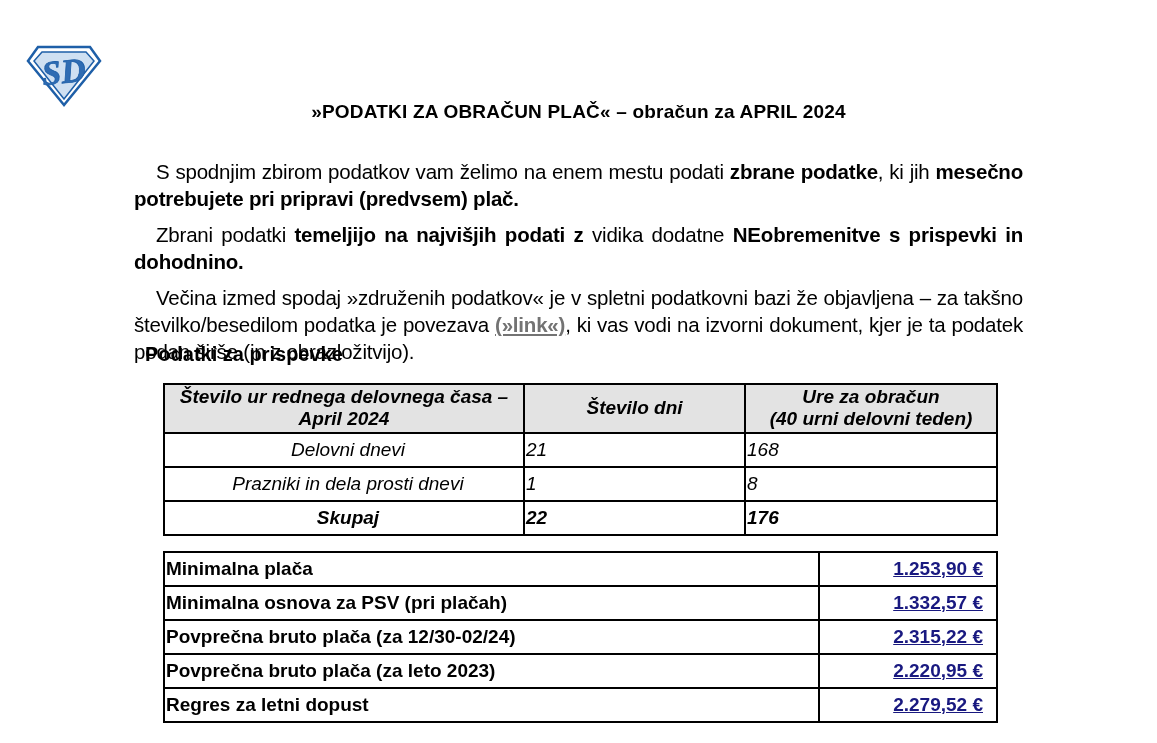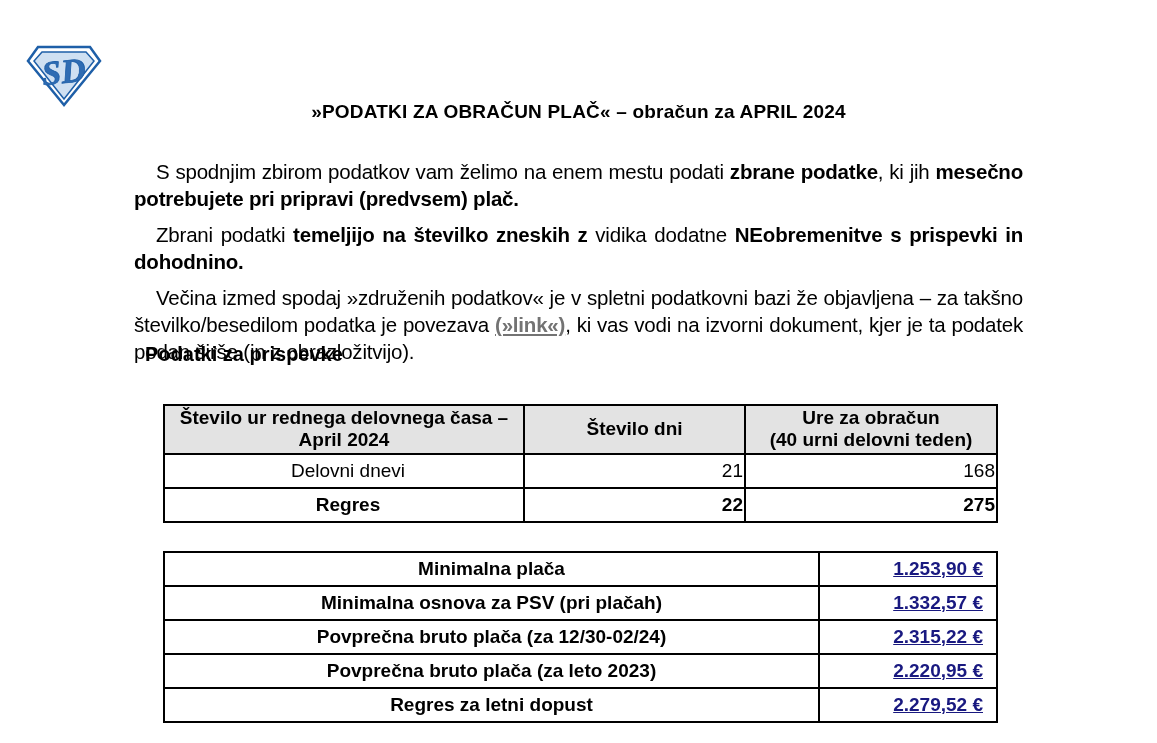--- a/index.html
+++ b/index.html
@@ -9,49 +9,49 @@
   .title{position:absolute;top:101px;left:0;width:100%;text-align:center;
          font-size:19px;font-weight:bold;letter-spacing:0.2px;}
   .intro{position:absolute;left:125px;top:149px;width:907px;font-size:20.5px;
          line-height:27px;text-align:justify;letter-spacing:-0.2px;}
   .intro p{margin:9px;text-indent:22px;}
   .b{font-weight:bold;}
   .doc-link{color:#737373;font-weight:bold;text-decoration:underline;cursor:pointer;}
   .section-heading{position:absolute;left:145px;top:343px;font-size:20px;font-weight:bold;}
   table{border-collapse:collapse;position:absolute;left:163px;font-size:19px;table-layout:fixed;}
   td,th{border:2px solid #000;overflow:hidden;}
-  .t1{top:404px;width:833px;}
+  .t1{top:383px;width:833px;font-style:italic;}
   .t1 th{background:#e3e3e3;font-weight:bold;text-align:center;height:43px;
          line-height:1.18;white-space:pre-line;padding:1px 4px;}
   .t1 td{height:30px;}
   .t1 td.label{padding-left:9px;text-align:center;}
-  .t1 td.num{text-align:right;}
+  .t1 td.num{text-align:left;}
   .t1 tr.bold-row td{font-weight:bold;}
   .t2{top:551px;width:833px;}
   .t2 td{height:30px;}
-  .t2 td.label{font-weight:bold;text-align:center;}
+  .t2 td.label{font-weight:bold;text-align:left;}
   .t2 td.value{text-align:right;padding-right:13px;}
   .value-link{color:#191980;font-weight:bold;text-decoration:underline;cursor:pointer;}
 </style>
 </head>
 <body>
 
 <div class="page">
 
   <svg class="logo" viewBox="0 0 76 63">
     <polygon points="38,61 2,17 12,3 64,3 74,17" fill="#ffffff" stroke="#1e5fa8" stroke-width="2.5"></polygon>
     <polygon points="38,55 8,17 16,8 60,8 68,17" fill="#cfe0f2" stroke="#1e5fa8" stroke-width="1.5"></polygon>
     <text x="38" y="39" text-anchor="middle" font-size="34" font-weight="bold" font-style="italic" font-family="Liberation Serif, serif" fill="#2f6cb3" stroke="#1e5fa8" stroke-width="0.8" transform="rotate(-6 38 30)">SD</text>
   </svg>
 
   <div class="title">»PODATKI ZA OBRAČUN PLAČ« – obračun za APRIL 2024</div>
 
   <div class="intro">
     <p><span>S spodnjim zbirom podatkov vam želimo na enem mestu podati </span><span class="b">zbrane podatke</span><span>, ki jih </span><span class="b">mesečno potrebujete pri pripravi (predvsem) plač.</span></p>
-    <p><span>Zbrani podatki </span><span class="b">temeljijo na številko zneskih z</span><span> vidika dodatne </span><span class="b">NEobremenitve s prispevki in dohodnino.</span></p>
+    <p><span>Zbrani podatki </span><span class="b">temeljijo na najvišjih podati z</span><span> vidika dodatne </span><span class="b">NEobremenitve s prispevki in dohodnino.</span></p>
     <p><span>Večina izmed spodaj »združenih podatkov« je v spletni podatkovni bazi že objavljena – za takšno številko/besedilom podatka je povezava </span><a href="#" class="doc-link">(»link«)</a><span>, ki vas vodi na izvorni dokument, kjer je ta podatek podan širše (in z obrazložitvijo).</span></p>
   </div>
 
   <div class="section-heading">Podatki za prispevke</div>
 
   <table class="t1">
     <colgroup>
         <col style="width:360px">
         <col style="width:221px">
         <col style="width:252px">
@@ -64,24 +64,29 @@
         <th>Ure za obračun
 (40 urni delovni teden)</th>
       </tr>
     </thead>
     <tbody>
         <tr>
           <td class="label">Delovni dnevi</td>
           <td class="num">21</td>
           <td class="num">168</td>
         </tr>
+        <tr>
+          <td class="label">Prazniki in dela prosti dnevi</td>
+          <td class="num">1</td>
+          <td class="num">8</td>
+        </tr>
         <tr class="bold-row">
-          <td class="label">Regres</td>
+          <td class="label">Skupaj</td>
           <td class="num">22</td>
-          <td class="num">275</td>
+          <td class="num">176</td>
         </tr>
       </tbody>
   </table>
 
   <table class="t2">
     <colgroup>
         <col style="width:655px">
         <col style="width:178px">
       </colgroup>
     <tbody>

